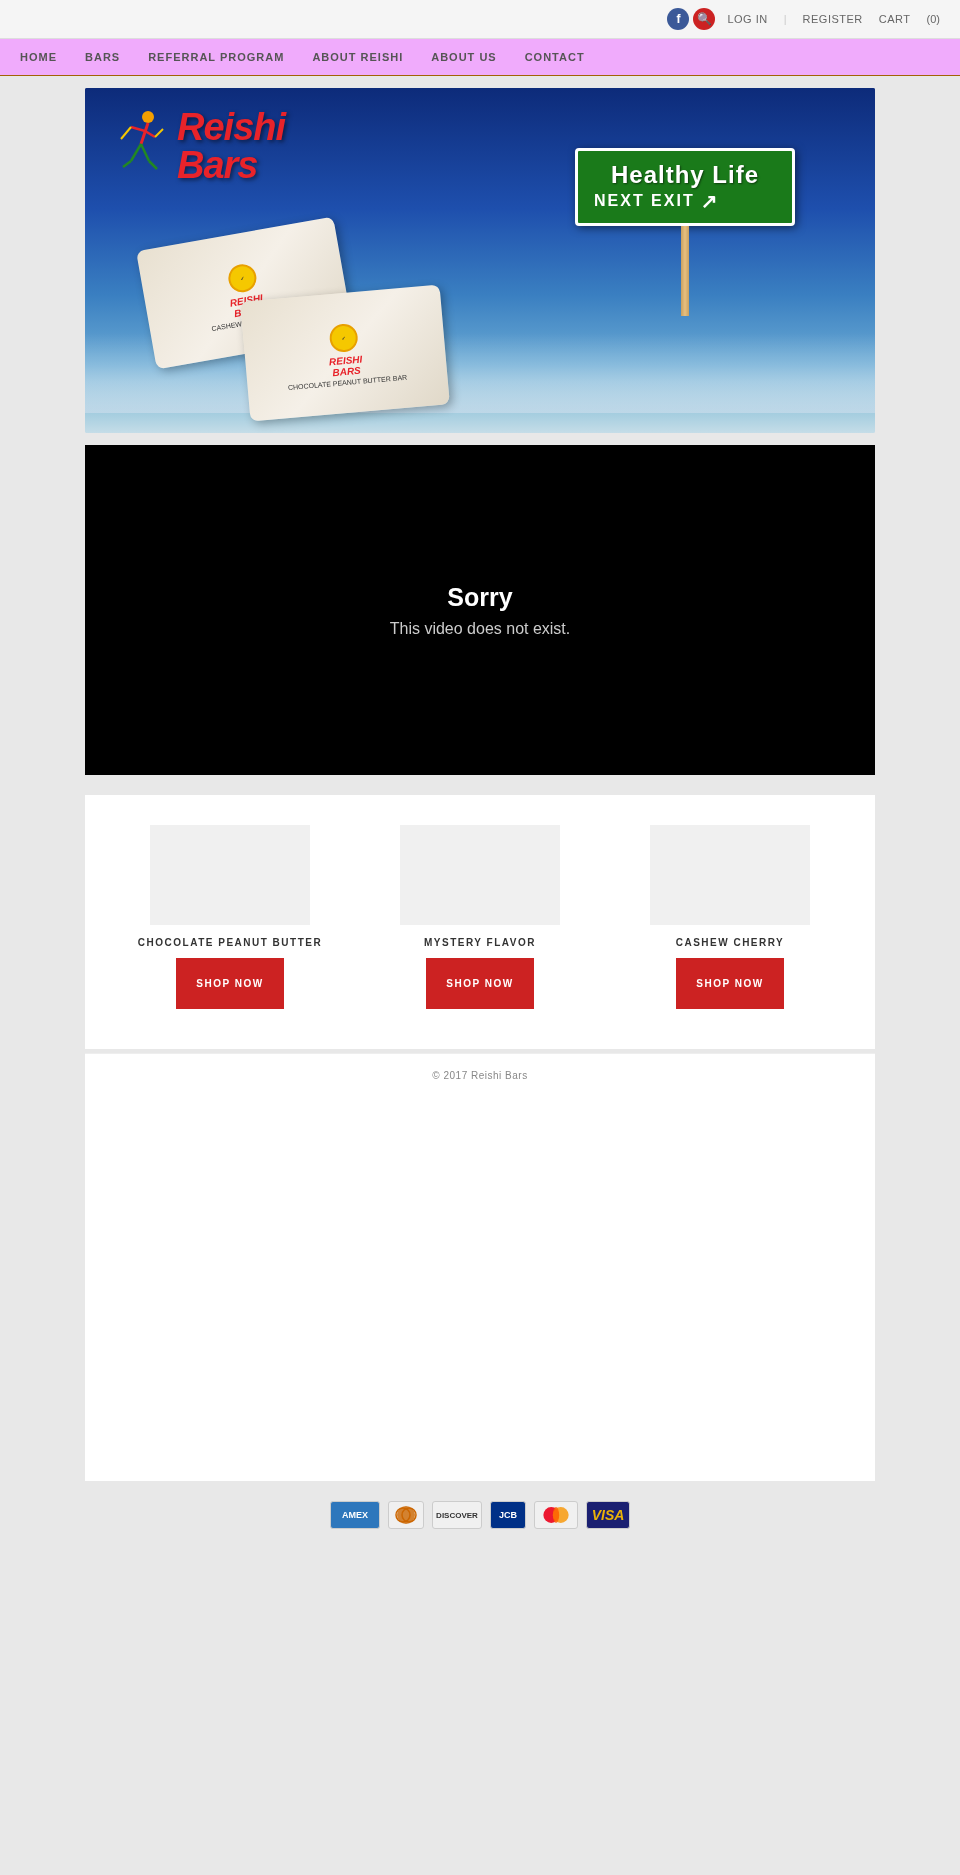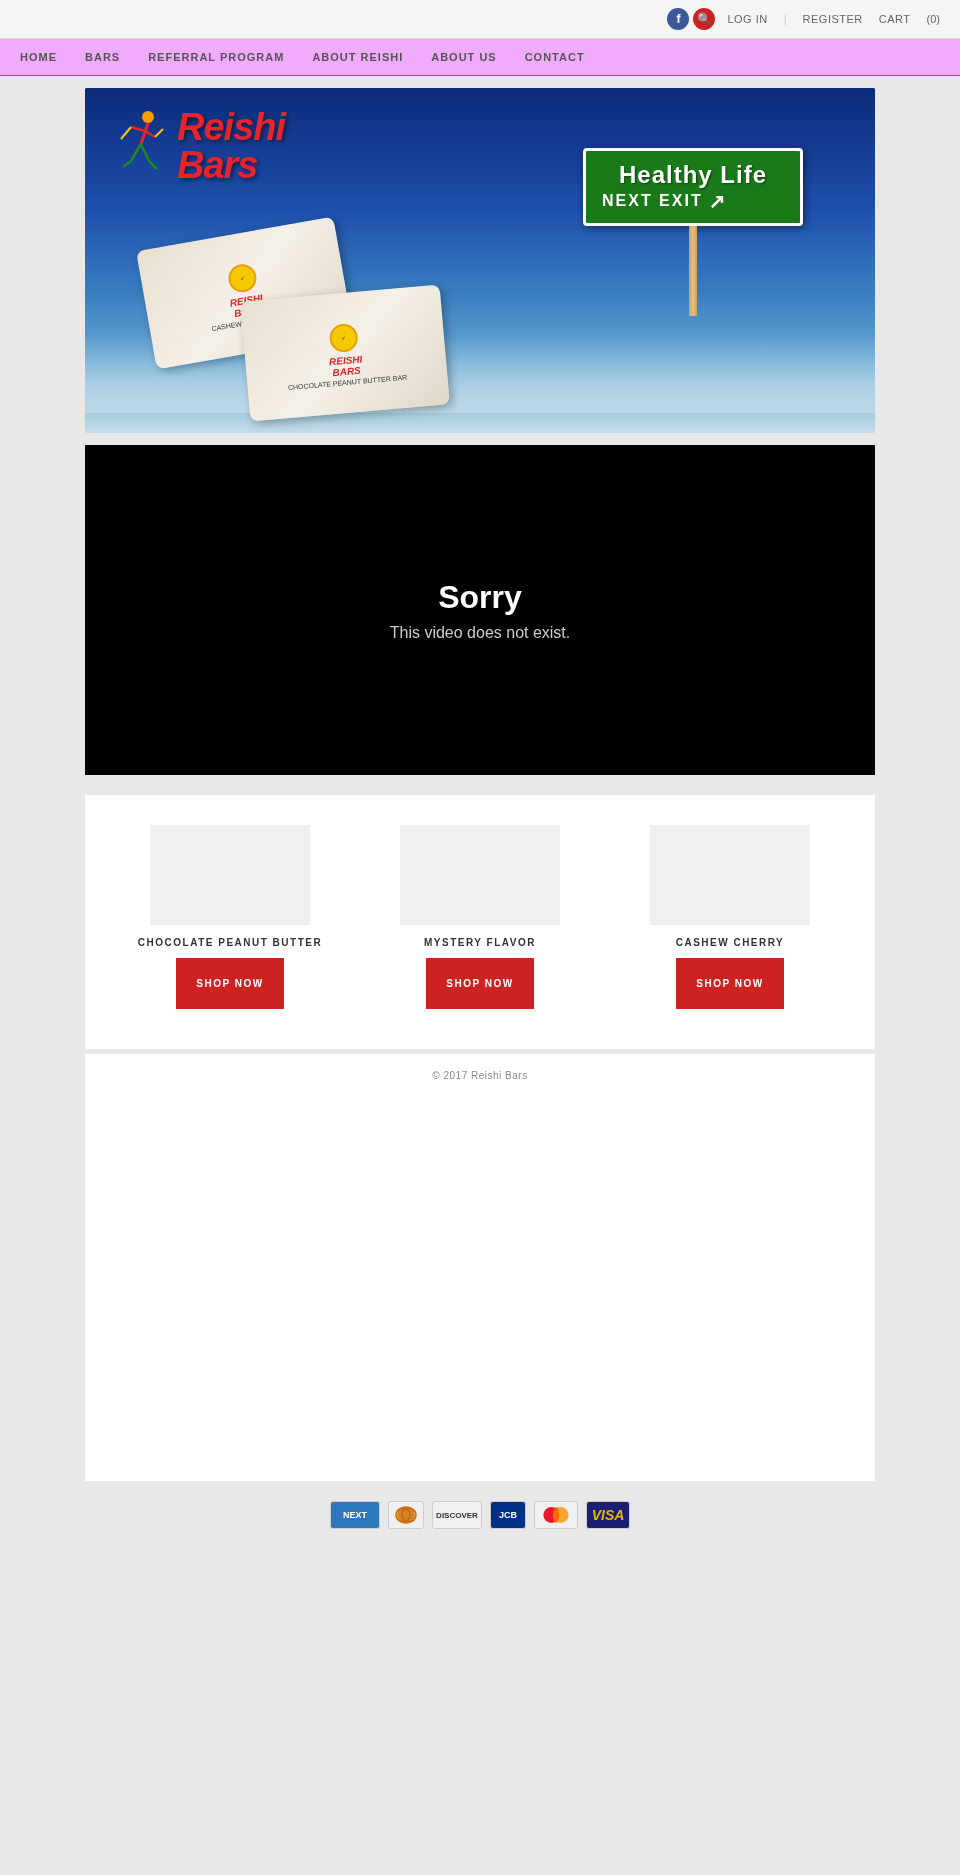--- a/index.html
+++ b/index.html
@@ -125,21 +125,21 @@
       font-size: 38px;
       font-weight: 900;
       color: #e8232a;
       text-shadow: 2px 2px 4px rgba(0,0,0,0.5);
       font-style: italic;
       letter-spacing: -1px;
     }
     .road-sign {
       position: absolute;
       top: 60px;
-      right: 72px;
+      right: 80px;
       width: 220px;
     }
     .sign-board {
       background: #1a7a1a;
       border: 3px solid #ffffff;
       border-radius: 4px;
       padding: 10px 16px;
       text-align: center;
       box-shadow: 2px 2px 8px rgba(0,0,0,0.5);
     }
@@ -242,21 +242,21 @@
       margin: 0 auto 20px;
       background: #000;
       height: 330px;
       display: flex;
       align-items: center;
       justify-content: center;
       flex-direction: column;
     }
     .video-sorry {
       color: #ffffff;
-      font-size: 32px;
+      font-size: 25px;
       font-weight: bold;
       margin-bottom: 8px;
     }
     .video-message {
       color: #cccccc;
       font-size: 16px;
     }
 
     
     .products-section {
@@ -486,21 +486,21 @@
 </div>
 
 <div class="footer">
   <div class="footer-copyright">© 2017 Reishi Bars</div>
 </div>
 
 <div class="extended-white"></div>
 
 <div class="payment-section">
   <div class="payment-icons">
-    <div class="payment-icon pay-amex">NEXT</div>
+    <div class="payment-icon pay-amex">AMEX</div>
     <div class="payment-icon pay-diners">
       <svg width="22" height="22" viewBox="0 0 22 22">
         <circle cx="11" cy="11" r="9" fill="#cc6600" opacity="0.8"></circle>
         <circle cx="8" cy="11" r="7" fill="none" stroke="#cc6600" stroke-width="1.5"></circle>
         <circle cx="14" cy="11" r="7" fill="none" stroke="#cc6600" stroke-width="1.5"></circle>
       </svg>
     </div>
     <div class="payment-icon pay-discover">
       DISCOVER
     </div>

